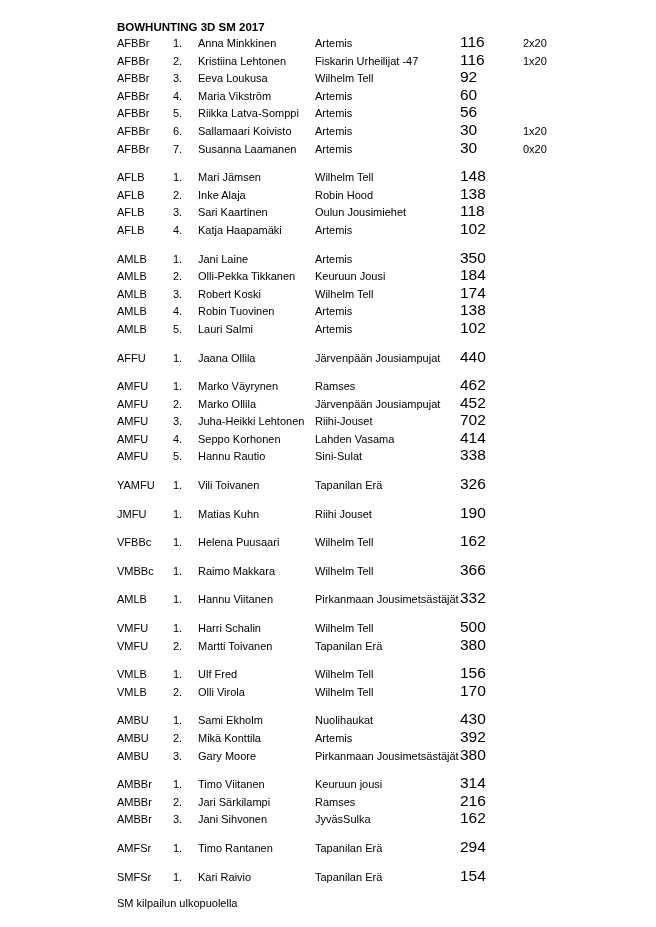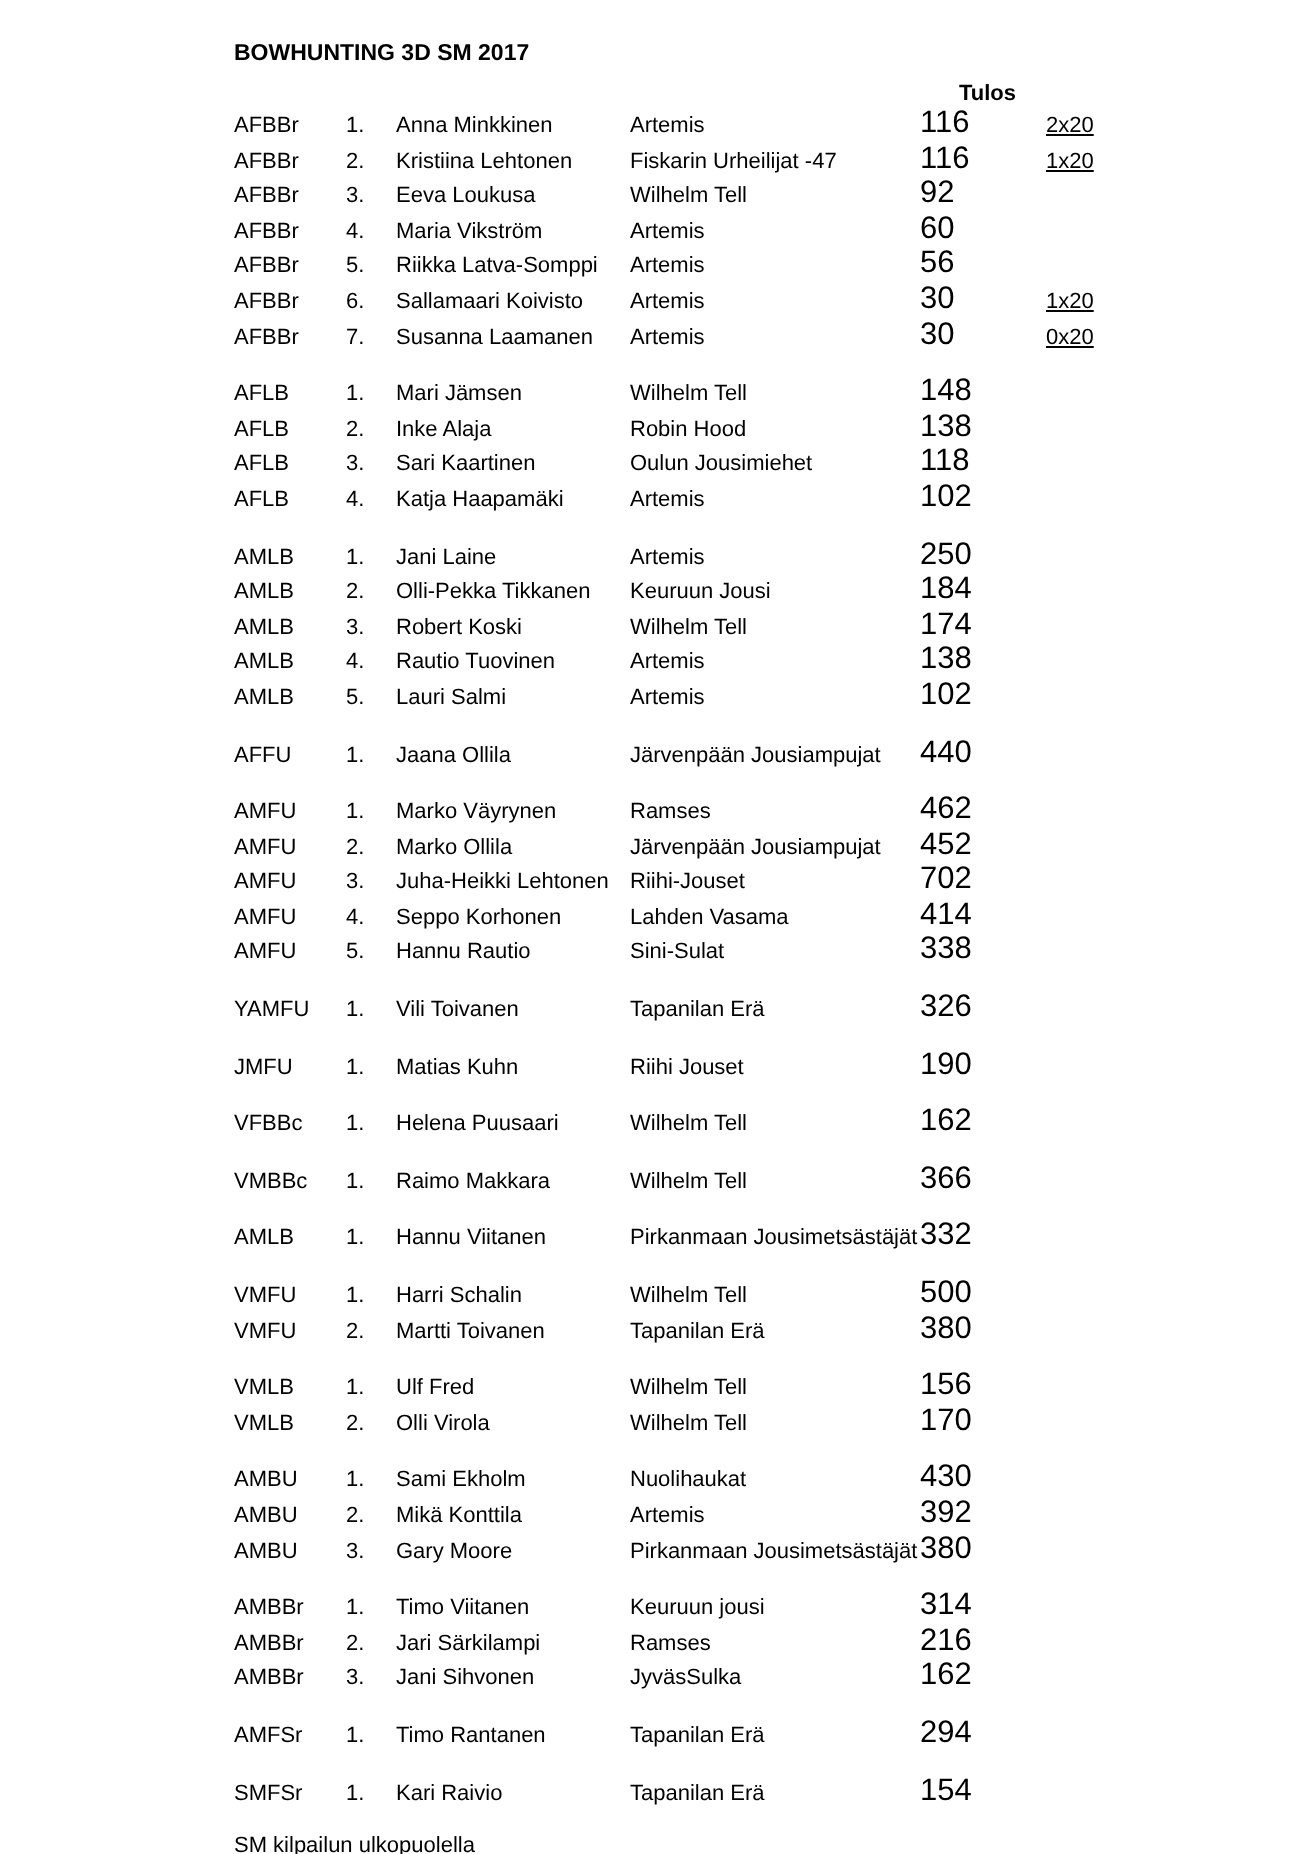--- a/index.html
+++ b/index.html
@@ -36,35 +36,32 @@
     line-height: 16.6px;
     font-size: 11px;
     align-items: baseline;
     white-space: nowrap;
   }
   .row .score {
     font-size: 15.5px;
     text-align: left;
     line-height: 16.6px;
   }
-  .row .extra { padding-left: 15px; text-decoration: underline; }
+  .row .extra { padding-left: 15px; }
   .note {
     font-size: 11px;
     line-height: 15px;
     white-space: nowrap;
   }
 </style>
 </head>
 <body>
 
 <div class="page">
   <div class="title">BOWHUNTING 3D SM 2017</div>
-  <div class="cols tulos-line">
-    <span>Tulos</span>
-  </div>
   <div>
       <section>
         <div class="cols row">
           <span class="cat">AFBBr</span>
           <span class="pos">1.</span>
           <span class="name">Anna Minkkinen</span>
           <span class="club">Artemis</span>
           <span class="score">116</span>
           <span class="extra">2x20</span>
         </div>
@@ -150,21 +147,21 @@
           <span class="score">102</span>
           <span class="extra"></span>
         </div>
       </section>
       <section>
         <div class="cols row">
           <span class="cat">AMLB</span>
           <span class="pos">1.</span>
           <span class="name">Jani Laine</span>
           <span class="club">Artemis</span>
-          <span class="score">250</span>
+          <span class="score">350</span>
           <span class="extra"></span>
         </div>
         <div class="cols row">
           <span class="cat">AMLB</span>
           <span class="pos">2.</span>
           <span class="name">Olli-Pekka Tikkanen</span>
           <span class="club">Keuruun Jousi</span>
           <span class="score">184</span>
           <span class="extra"></span>
         </div>
@@ -172,21 +169,21 @@
           <span class="cat">AMLB</span>
           <span class="pos">3.</span>
           <span class="name">Robert Koski</span>
           <span class="club">Wilhelm Tell</span>
           <span class="score">174</span>
           <span class="extra"></span>
         </div>
         <div class="cols row">
           <span class="cat">AMLB</span>
           <span class="pos">4.</span>
-          <span class="name">Rautio Tuovinen</span>
+          <span class="name">Robin Tuovinen</span>
           <span class="club">Artemis</span>
           <span class="score">138</span>
           <span class="extra"></span>
         </div>
         <div class="cols row">
           <span class="cat">AMLB</span>
           <span class="pos">5.</span>
           <span class="name">Lauri Salmi</span>
           <span class="club">Artemis</span>
           <span class="score">102</span>

